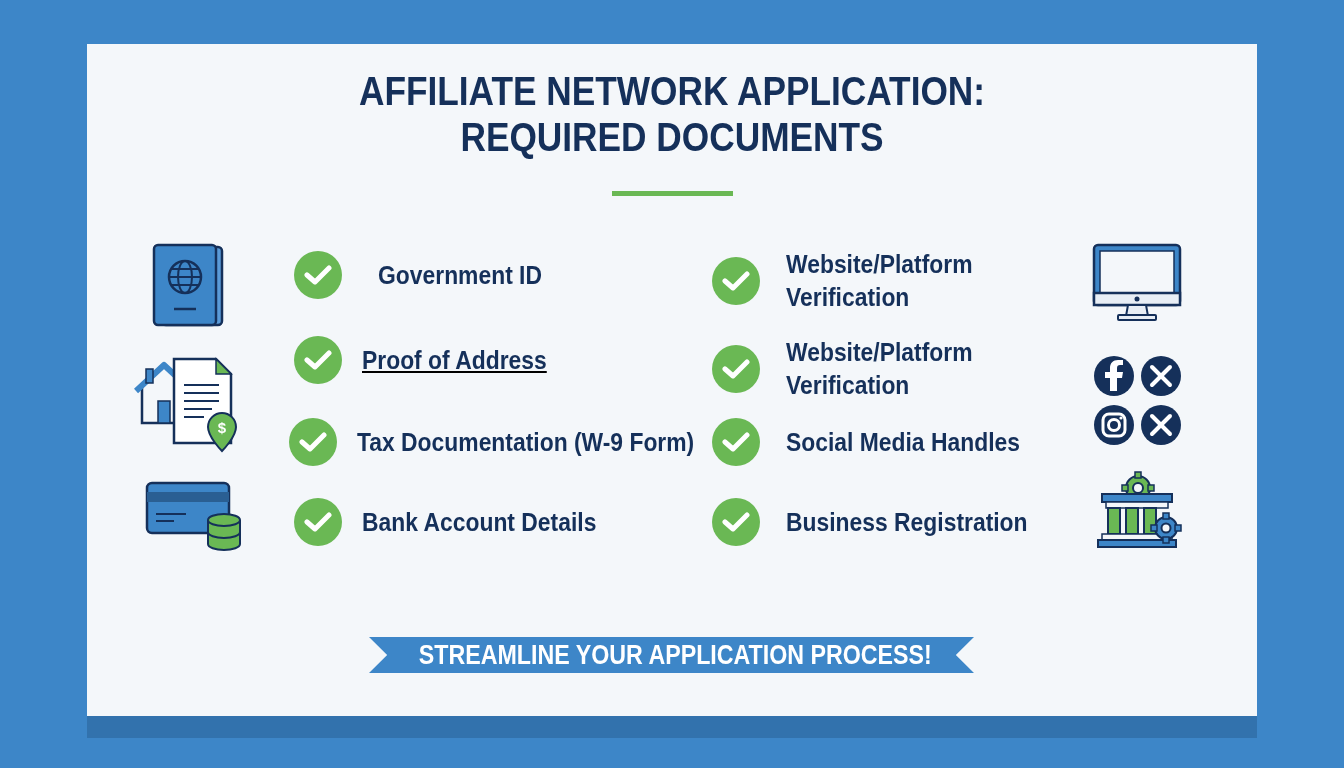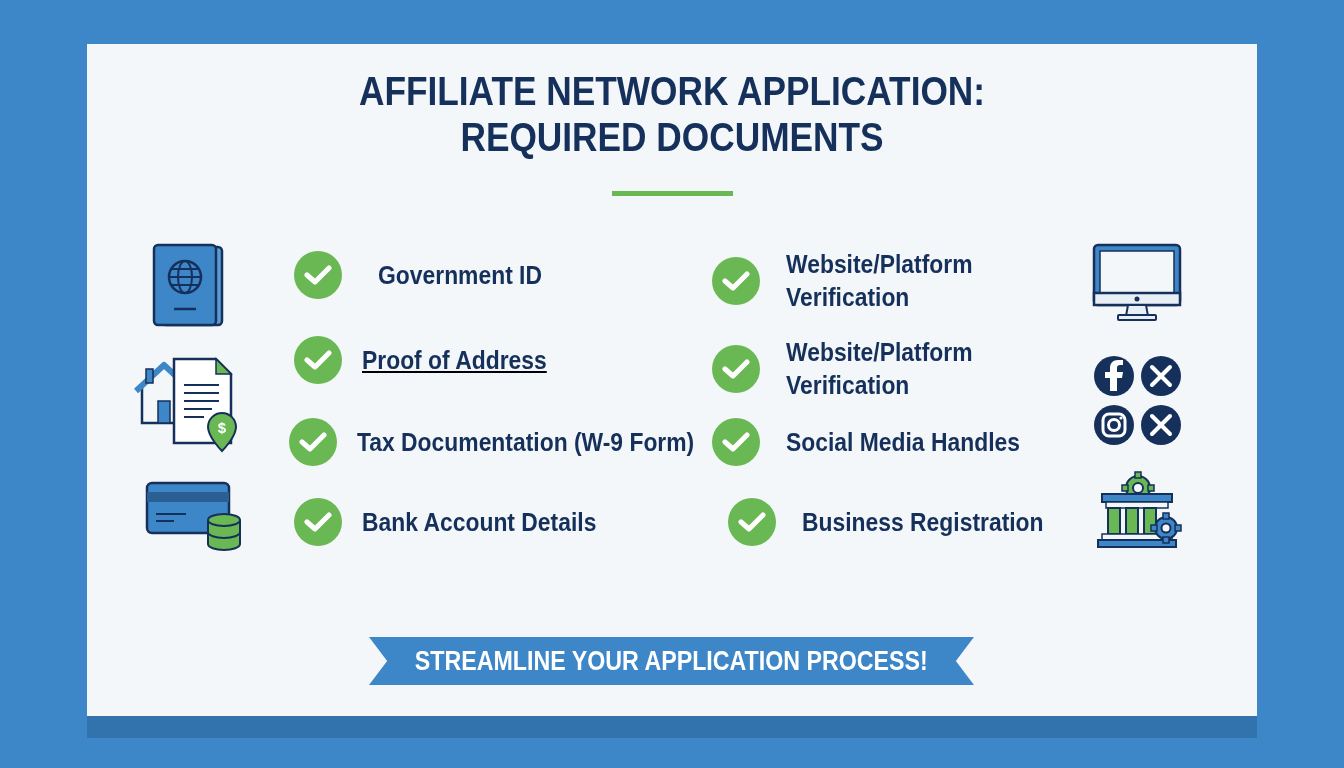--- a/index.html
+++ b/index.html
@@ -60,24 +60,24 @@
       font-size: 26px;
       line-height: 33px;
       transform: scaleX(0.88);
       transform-origin: left center;
       white-space: nowrap;
     }
     .icon { position: absolute; }
     .banner {
       position: absolute;
       left: 369px; top: 637px;
-      width: 605px; height: 48px;
+      width: 605px; height: 36px;
       background: #3d86c8;
       clip-path: polygon(0 0, 100% 0, 97% 50%, 100% 100%, 0 100%, 3% 50%);
-      display: flex; align-items: center; justify-content: center;
+      display: flex; align-items: center; justify-content: flex-end;
     }
     .banner-text {
       color: #ffffff;
       font-weight: bold;
       font-size: 27px;
       letter-spacing: 0px;
       transform: scaleX(0.86);
       white-space: nowrap;
     }
   </style>
@@ -206,21 +206,21 @@
 
 <div class="item" style="left:712px; top:418px;">
   <span class="check">
     <svg width="28" height="22" viewBox="0 0 28 22">
         <polyline points="3,11 11,18 25,4" fill="none" stroke="#fff" stroke-width="5" stroke-linecap="round" stroke-linejoin="round"></polyline>
       </svg>
   </span>
   <span class="item-label" style="margin-left:26px;">Social Media Handles</span>
 </div>
 
-<div class="item" style="left:728px; top:498px;">
+<div class="item" style="left:712px; top:498px;">
   <span class="check">
     <svg width="28" height="22" viewBox="0 0 28 22">
         <polyline points="3,11 11,18 25,4" fill="none" stroke="#fff" stroke-width="5" stroke-linecap="round" stroke-linejoin="round"></polyline>
       </svg>
   </span>
   <span class="item-label" style="margin-left:26px;">Business Registration</span>
 </div>
 
 <div class="icon" style="left:1092px; top:243px;">
   <svg width="90" height="80" viewBox="0 0 90 80">

